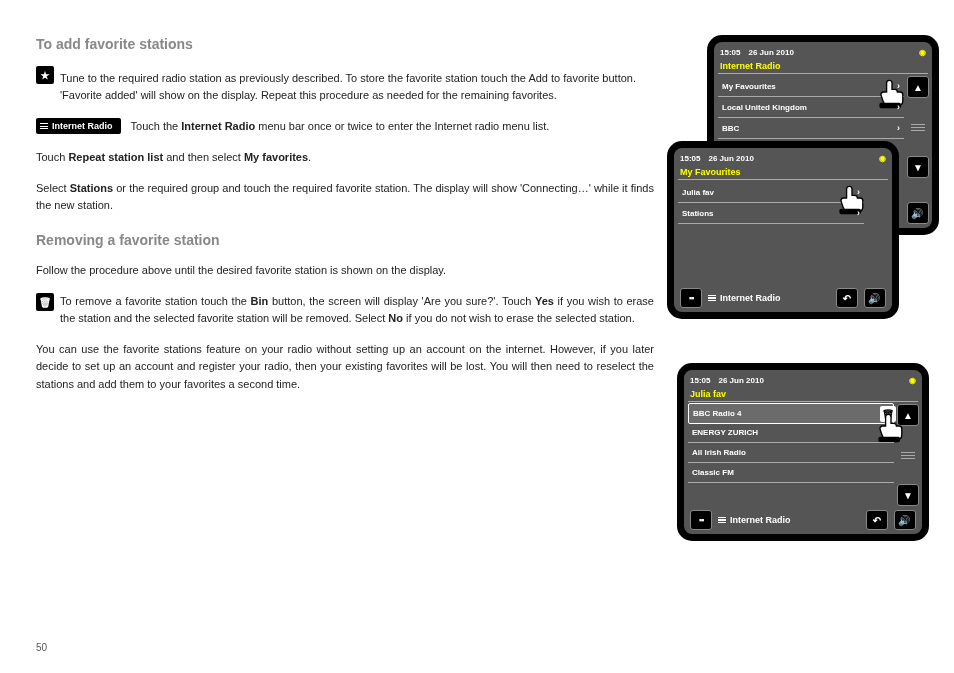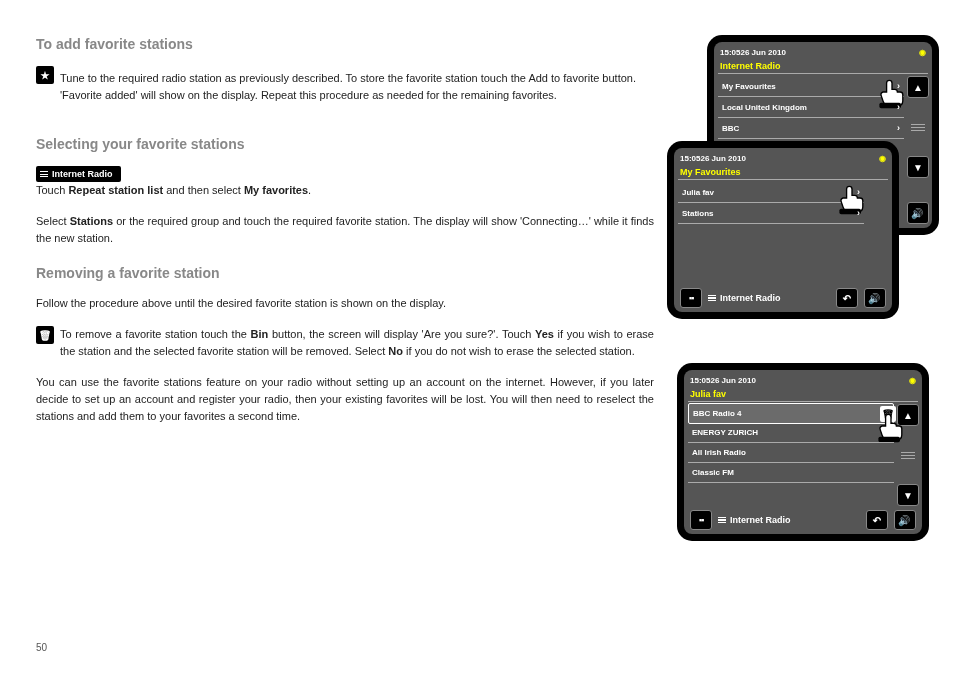--- a/index.html
+++ b/index.html
@@ -126,20 +126,21 @@
     border-radius: 8px;
     padding: 4px;
   }
   .device.small { width: 230px; }
   .status-bar {
     display: flex;
     align-items: center;
     font-weight: bold;
     font-size: 8px;
     padding: 2px 2px 4px 2px;
+    gap: 8px;
     color: #fff;
   }
   .status-bar .wifi {
     margin-left: auto;
     color: #ff0;
   }
   .title-row {
     font-weight: bold;
     font-size: 9px;
     color: #ff0;
@@ -269,29 +270,31 @@
 
   <div class="left-col">
 
     <h2 class="section-heading">To add favorite stations</h2>
 
     <div class="with-chip">
       <span class="icon-chip">★</span>
       <p class="body text" style="margin-top:4px">Tune to the required radio station as previously described. To store the favorite station touch the Add to favorite button. 'Favorite added' will show on the display. Repeat this procedure as needed for the remaining favorites.</p>
     </div>
 
-    <h2 class="section-heading" style="margin-top:18px">Selecting your favorite stations</h2>
 
     <div class="with-chip">
       <span class="menu-bar-chip">
         <span class="ham">
             <span></span>
           </span>
         <span>Internet Radio</span>
       </span>
+      <p class="body text" style="margin-top:0">
+        <span>Touch the </span><b>Internet Radio</b><span> menu bar once or twice to enter the Internet radio menu list.</span>
+      </p>
     </div>
 
     <p class="body">
       <span>Touch </span><b>Repeat station list</b><span> and then select </span><b>My favorites</b><span>.</span>
     </p>
 
     <p class="body justify">
       <span>Select </span><b>Stations</b><span> or the required group and touch the required favorite station. The display will show 'Connecting…' while it finds the new station.</span>
     </p>
 

